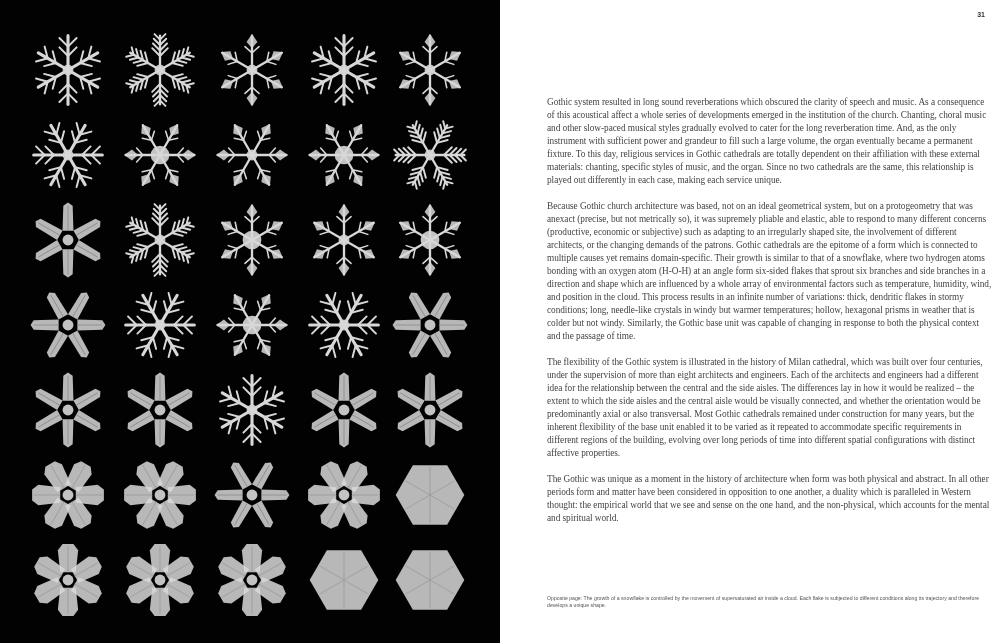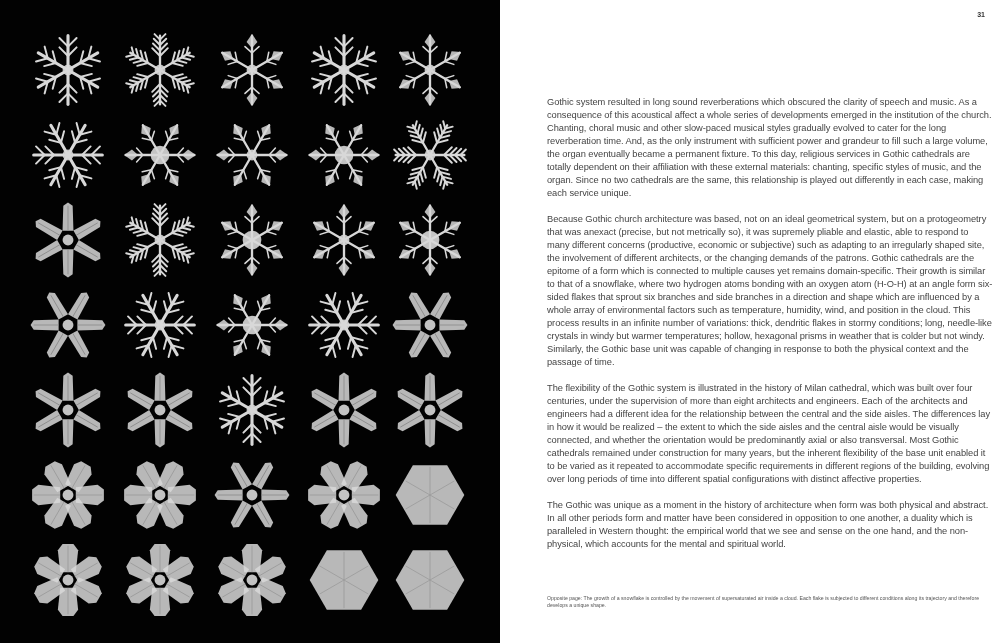--- a/index.html
+++ b/index.html
@@ -21,20 +21,21 @@
     background: #ffffff;
   }
   .page-number {
     position: absolute; right: 15px; top: 11px;
     font-size: 7px; font-weight: bold; color: #333;
   }
   .body-text {
     position: absolute; left: 47px; top: 96px; width: 446px;
     font-size: 9.3px; line-height: 13px; color: #444;
     letter-spacing: -0.05px;
+    font-family: Liberation Serif, serif;
   }
   .body-text p { margin: 0 0 13px 0; }
   .body-text p.last { margin-top: 12px; }
   .caption {
     position: absolute; left: 47px; top: 595px; width: 440px;
     font-size: 5.2px; line-height: 7px; color: #555;
   }
 </style>
 </head>
 <body>

